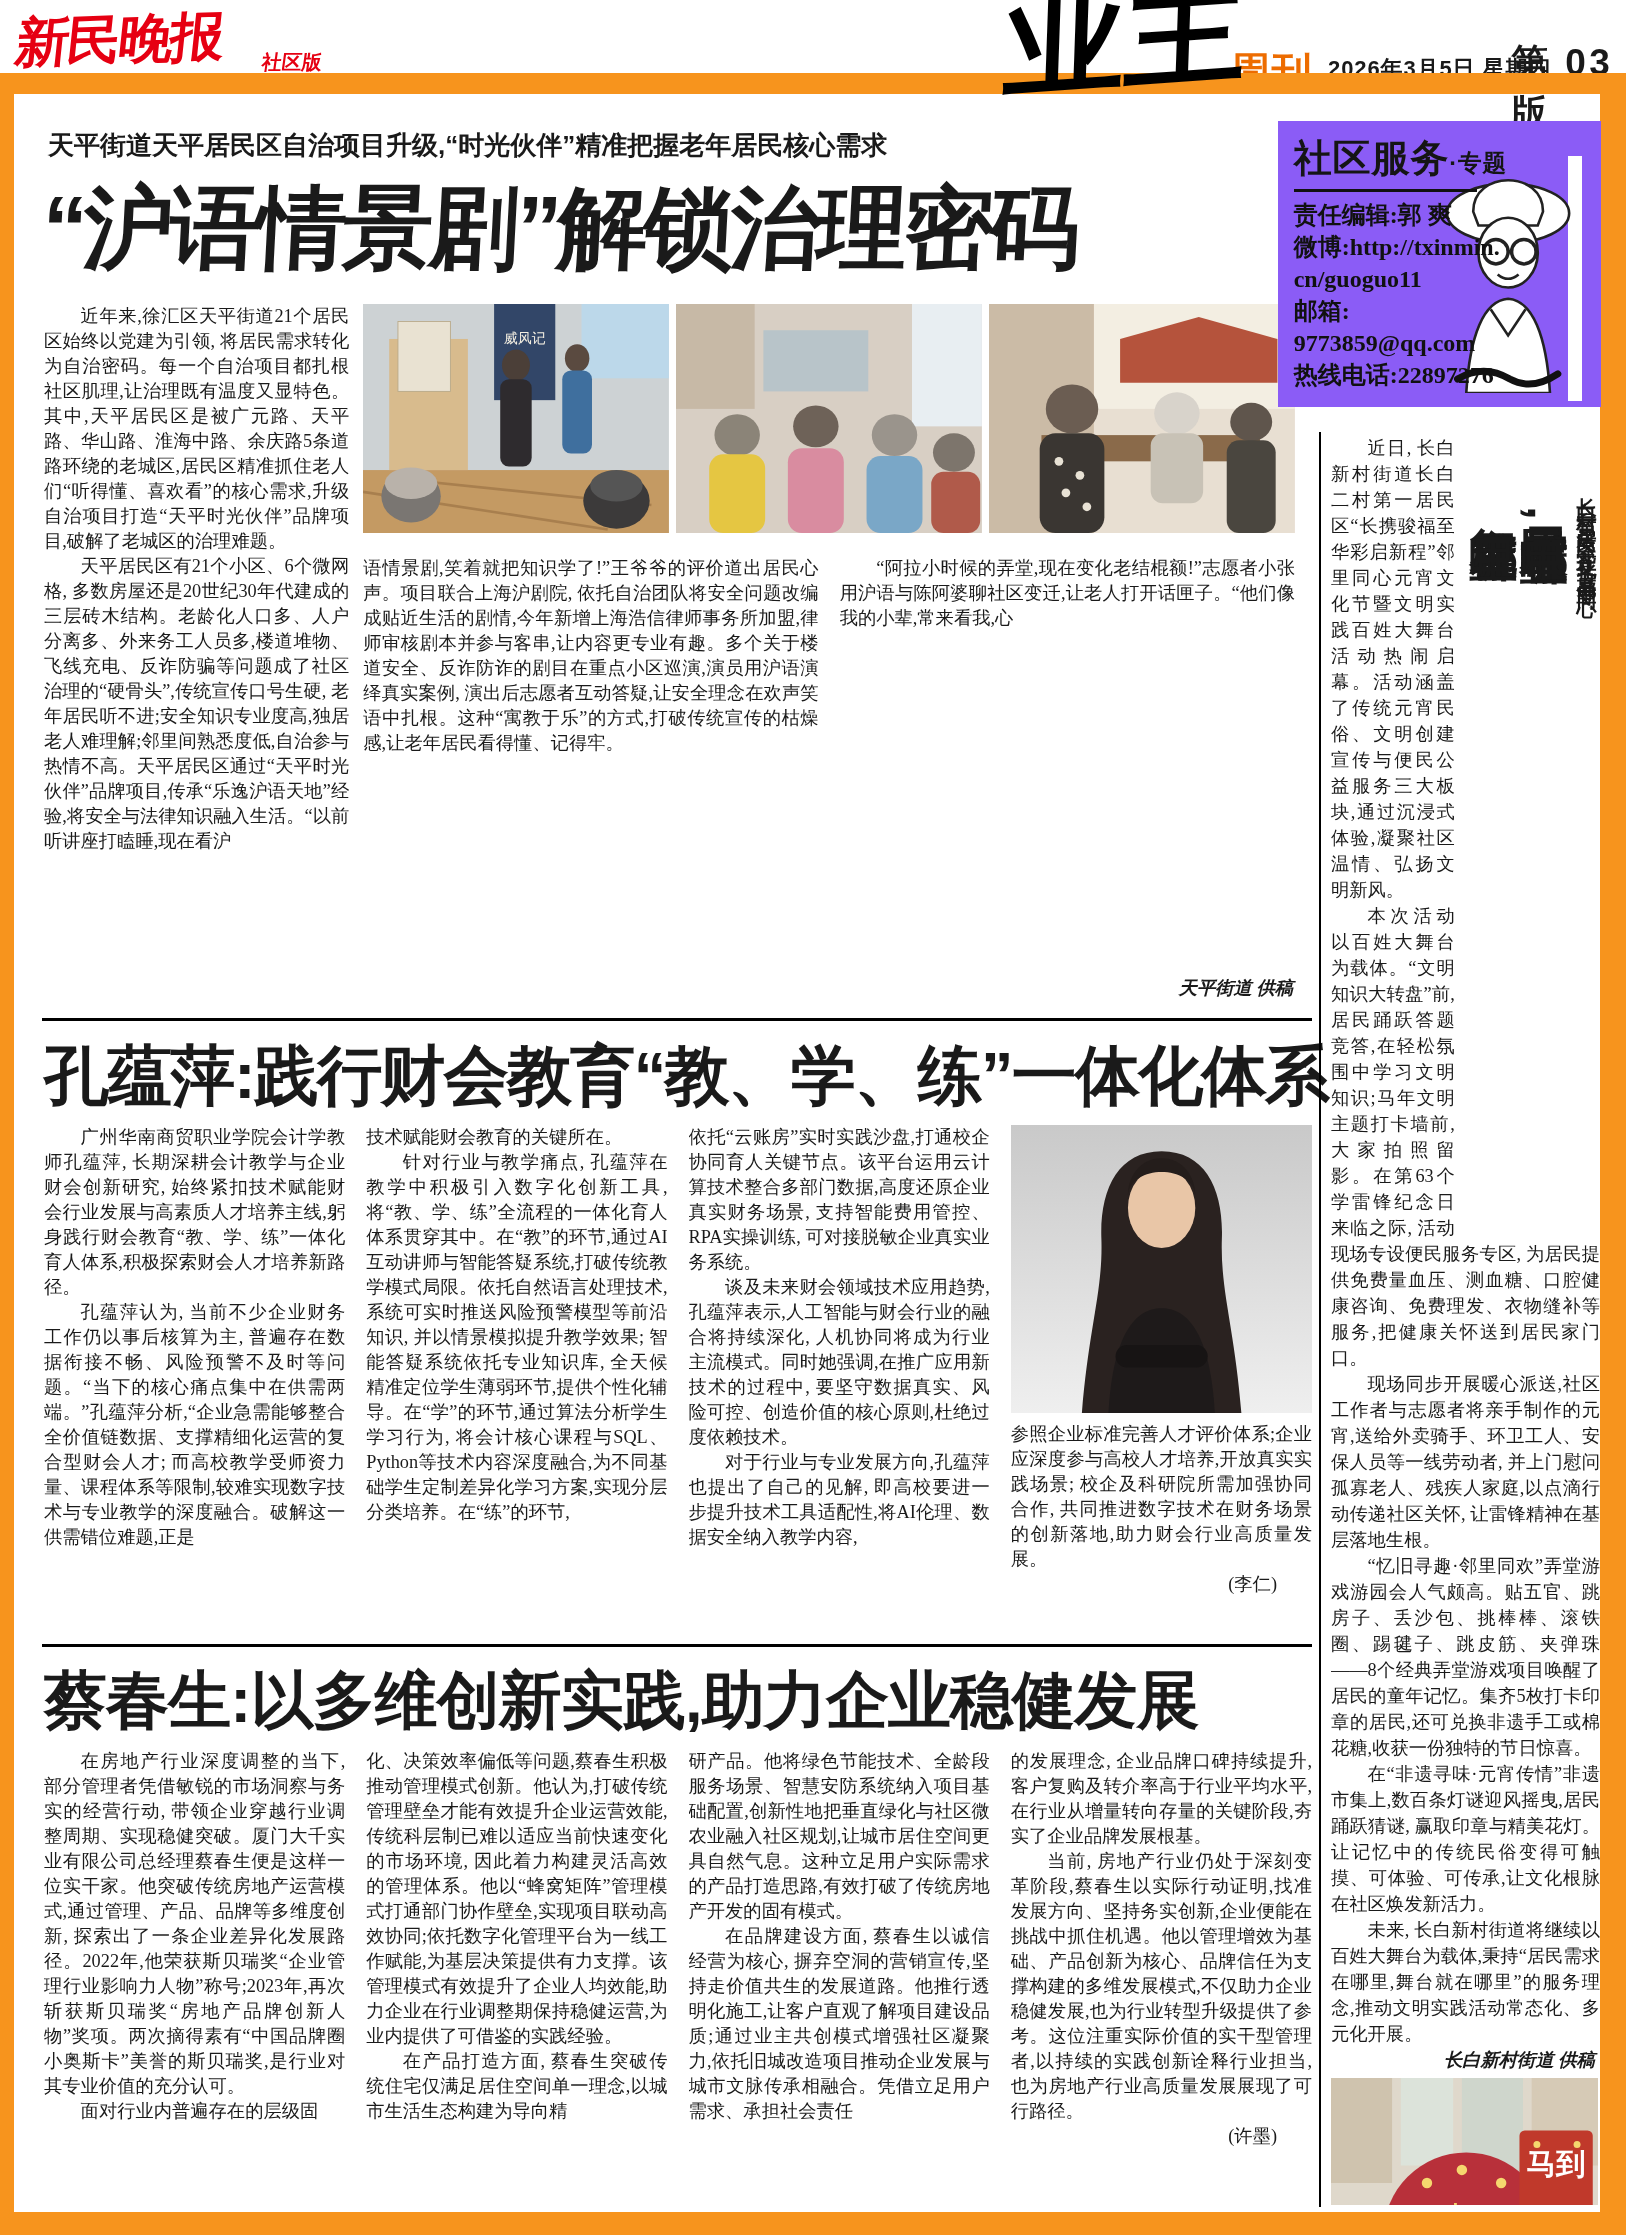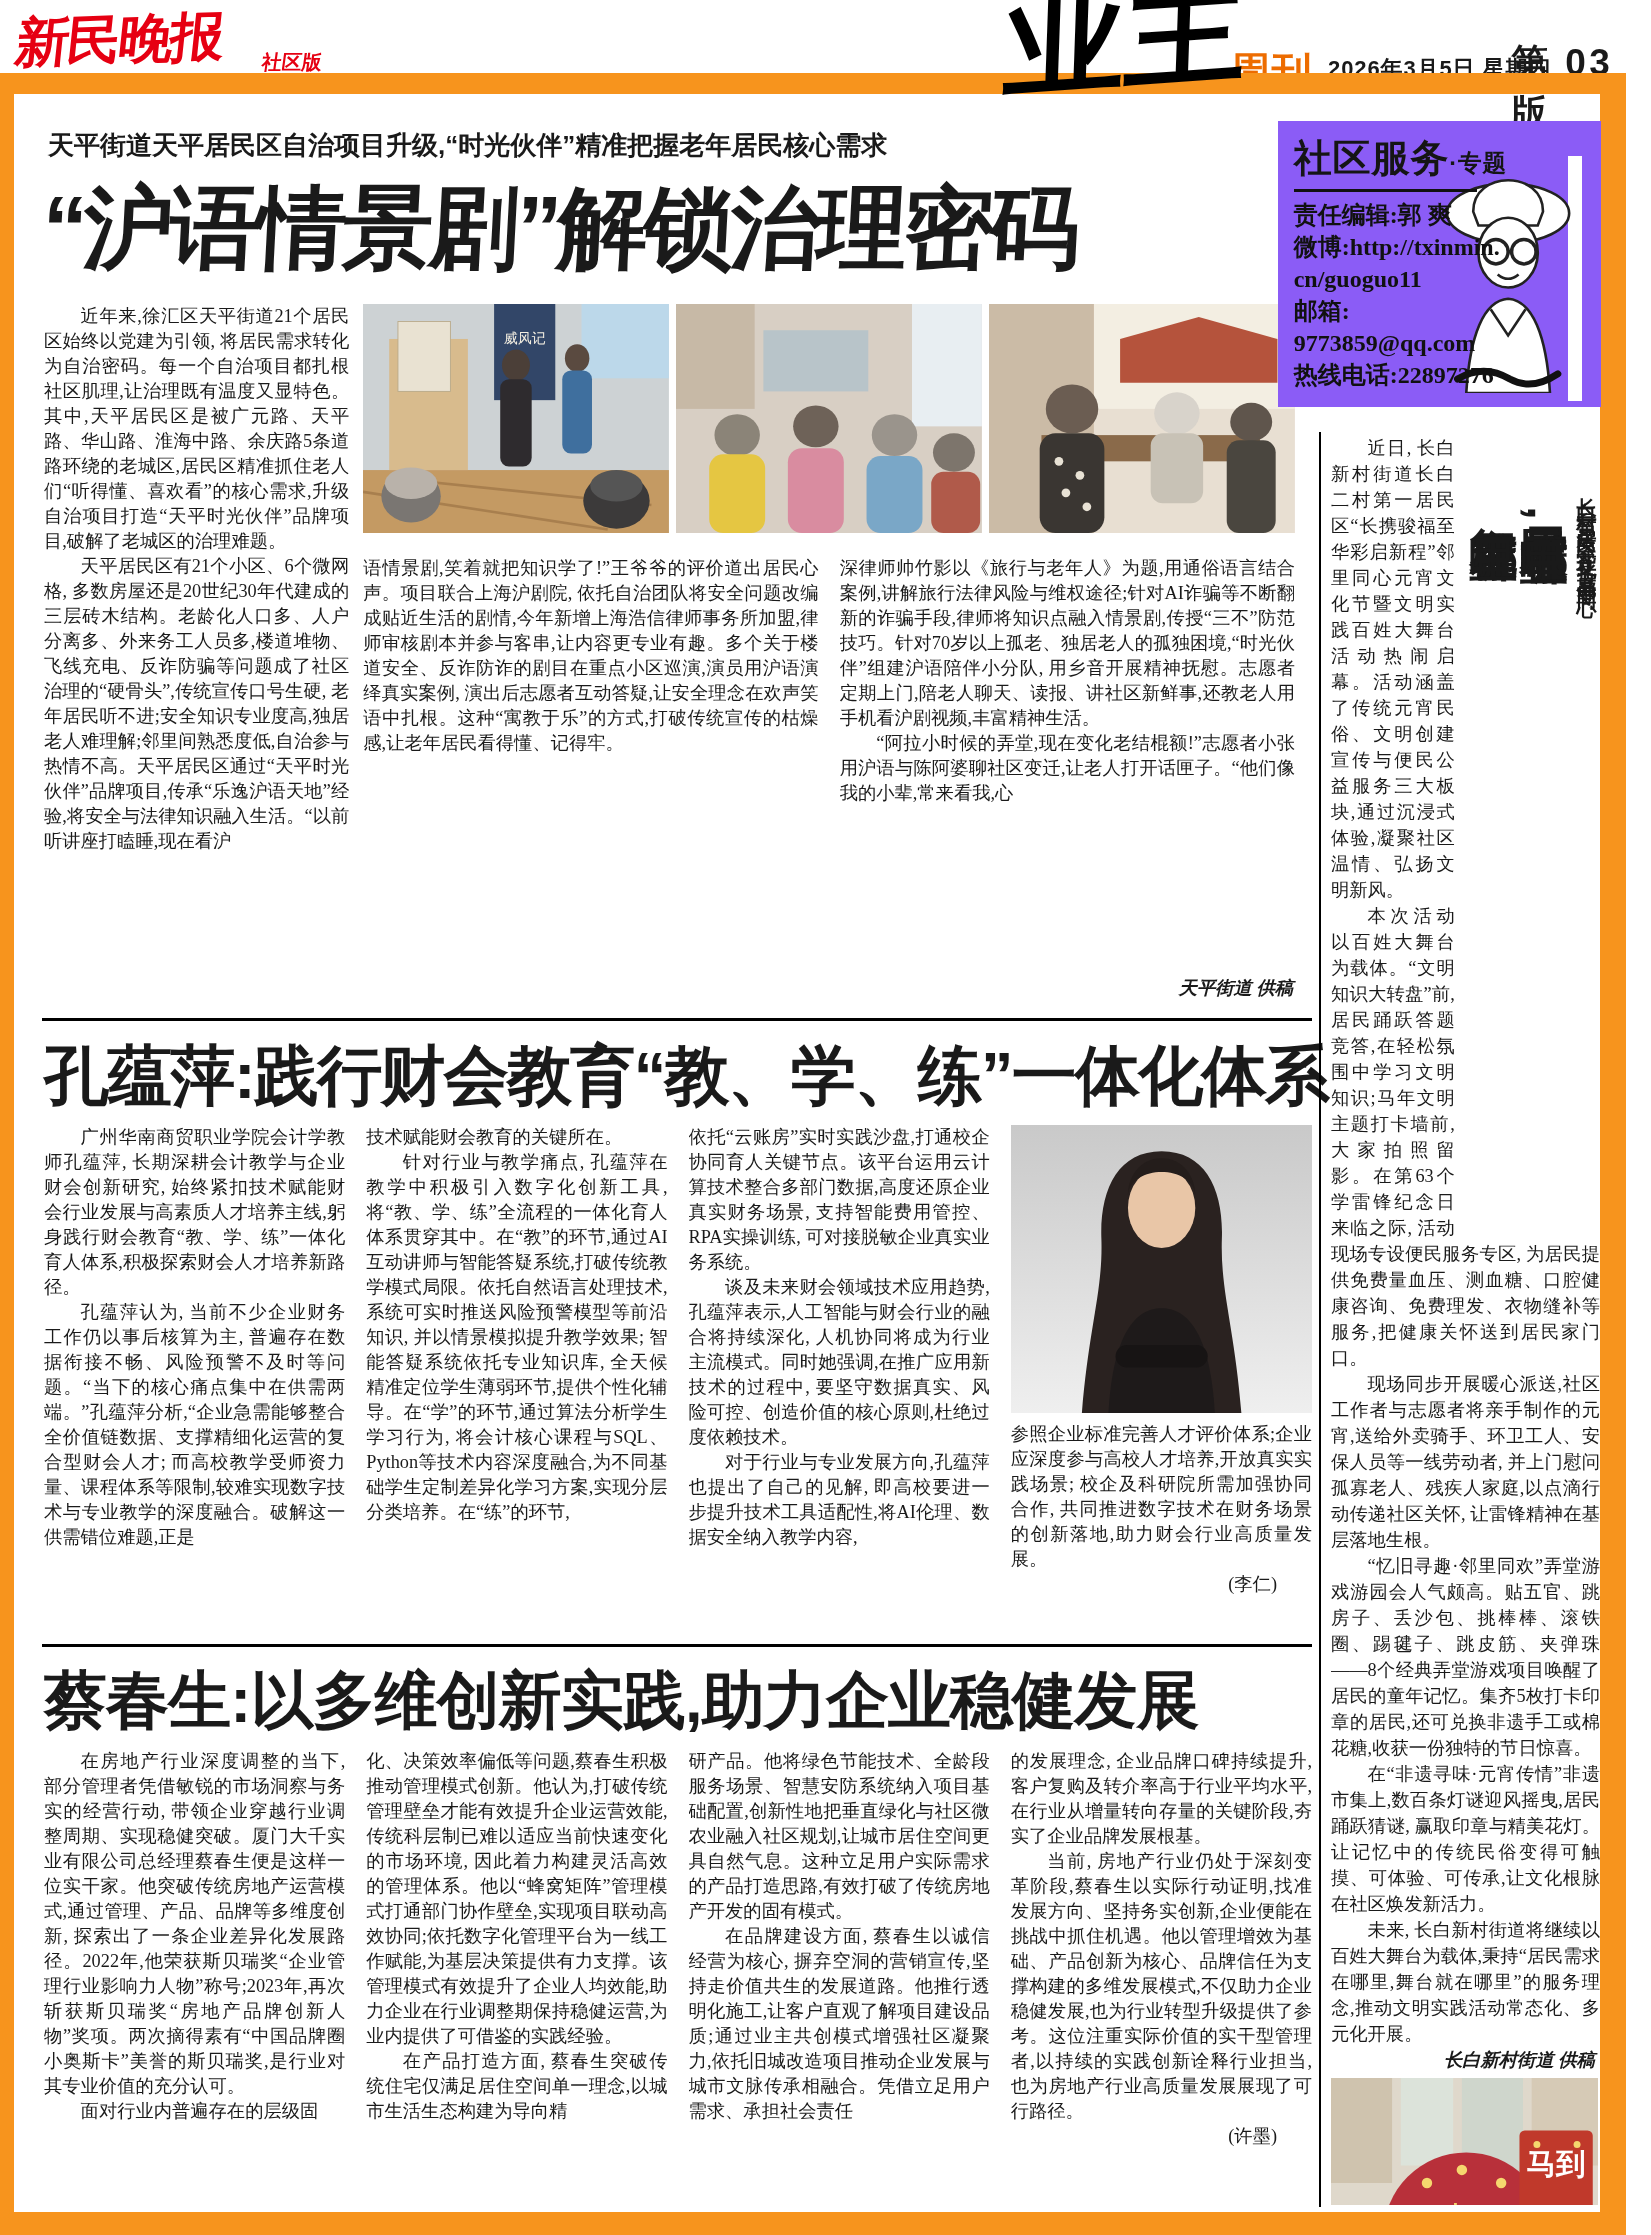--- a/index.html
+++ b/index.html
@@ -146,21 +146,20 @@
         <rect x="185" y="148" width="60" height="80" rx="14" fill="#c8c2b6"></rect>
         <ellipse cx="300" cy="135" rx="24" ry="22" fill="#5f554c"></ellipse>
         <rect x="272" y="156" width="56" height="106" rx="14" fill="#4a463f"></rect>
       </svg>
     </div>
     <div id="main-cols">
       <div class="col bodytxt">
           <p class="para cont">语情景剧,笑着就把知识学了!”王爷爷的评价道出居民心声。项目联合上海沪剧院, 依托自治团队将安全问题改编成贴近生活的剧情,今年新增上海浩信律师事务所加盟,律师审核剧本并参与客串,让内容更专业有趣。多个关于楼道安全、反诈防诈的剧目在重点小区巡演,演员用沪语演绎真实案例, 演出后志愿者互动答疑,让安全理念在欢声笑语中扎根。这种“寓教于乐”的方式,打破传统宣传的枯燥感,让老年居民看得懂、记得牢。</p>
         </div>
       <div class="col bodytxt">
-          <p class="para cont">深律师帅竹影以《旅行与老年人》为题,用通俗语言结合案例,讲解旅行法律风险与维权途径;针对AI诈骗等不断翻新的诈骗手段,律师将知识点融入情景剧,传授“三不”防范技巧。针对70岁以上孤老、独居老人的孤独困境,“时光伙伴”组建沪语陪伴小分队, 用乡音开展精神抚慰。志愿者定期上门,陪老人聊天、读报、讲社区新鲜事,还教老人用手机看沪剧视频,丰富精神生活。</p>
           <p class="para">“阿拉小时候的弄堂,现在变化老结棍额!”志愿者小张用沪语与陈阿婆聊社区变迁,让老人打开话匣子。“他们像我的小辈,常来看我,心</p>
         </div>
     </div>
   </div>
 </div>
 <div class="abs bodytxt byline" style="left:1031px;top:976px;width:262px;">天平街道 供稿</div>
 
 <div class="abs rule-h" id="div1"></div>
 
 <div class="abs hd art-title" id="kong-title">孔蕴萍:践行财会教育“教、学、练”一体化体系</div>

